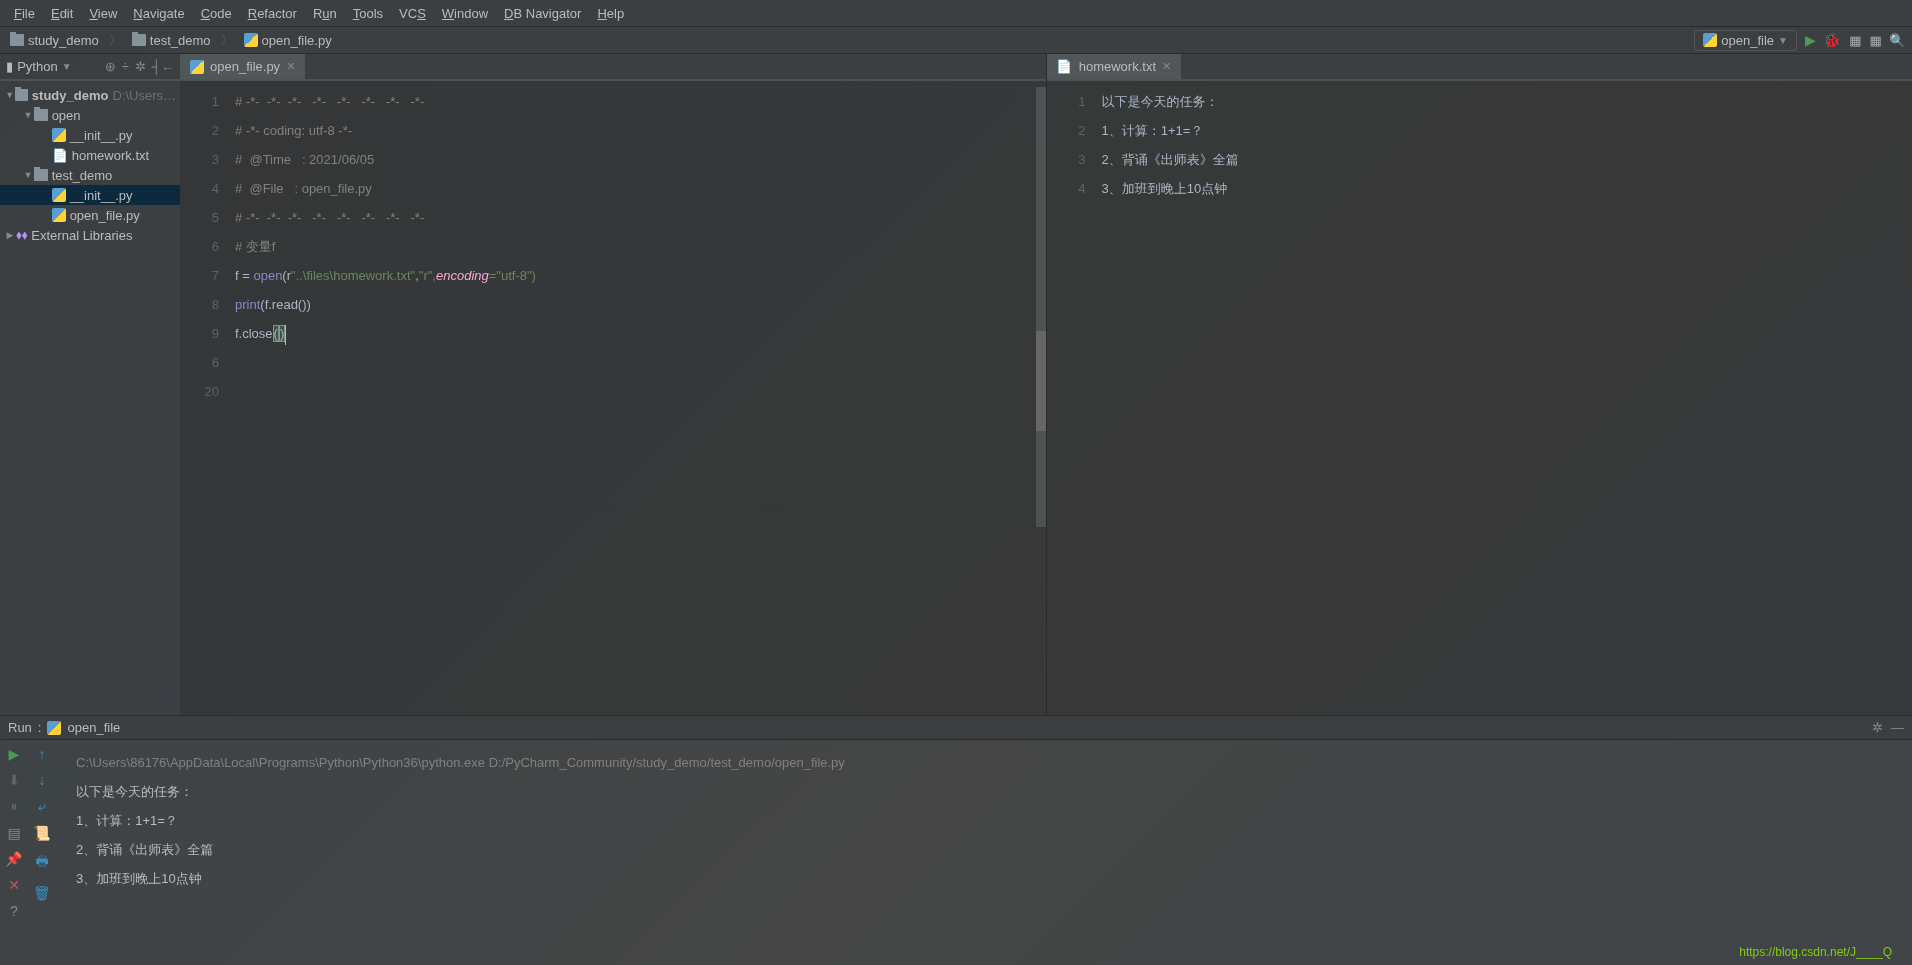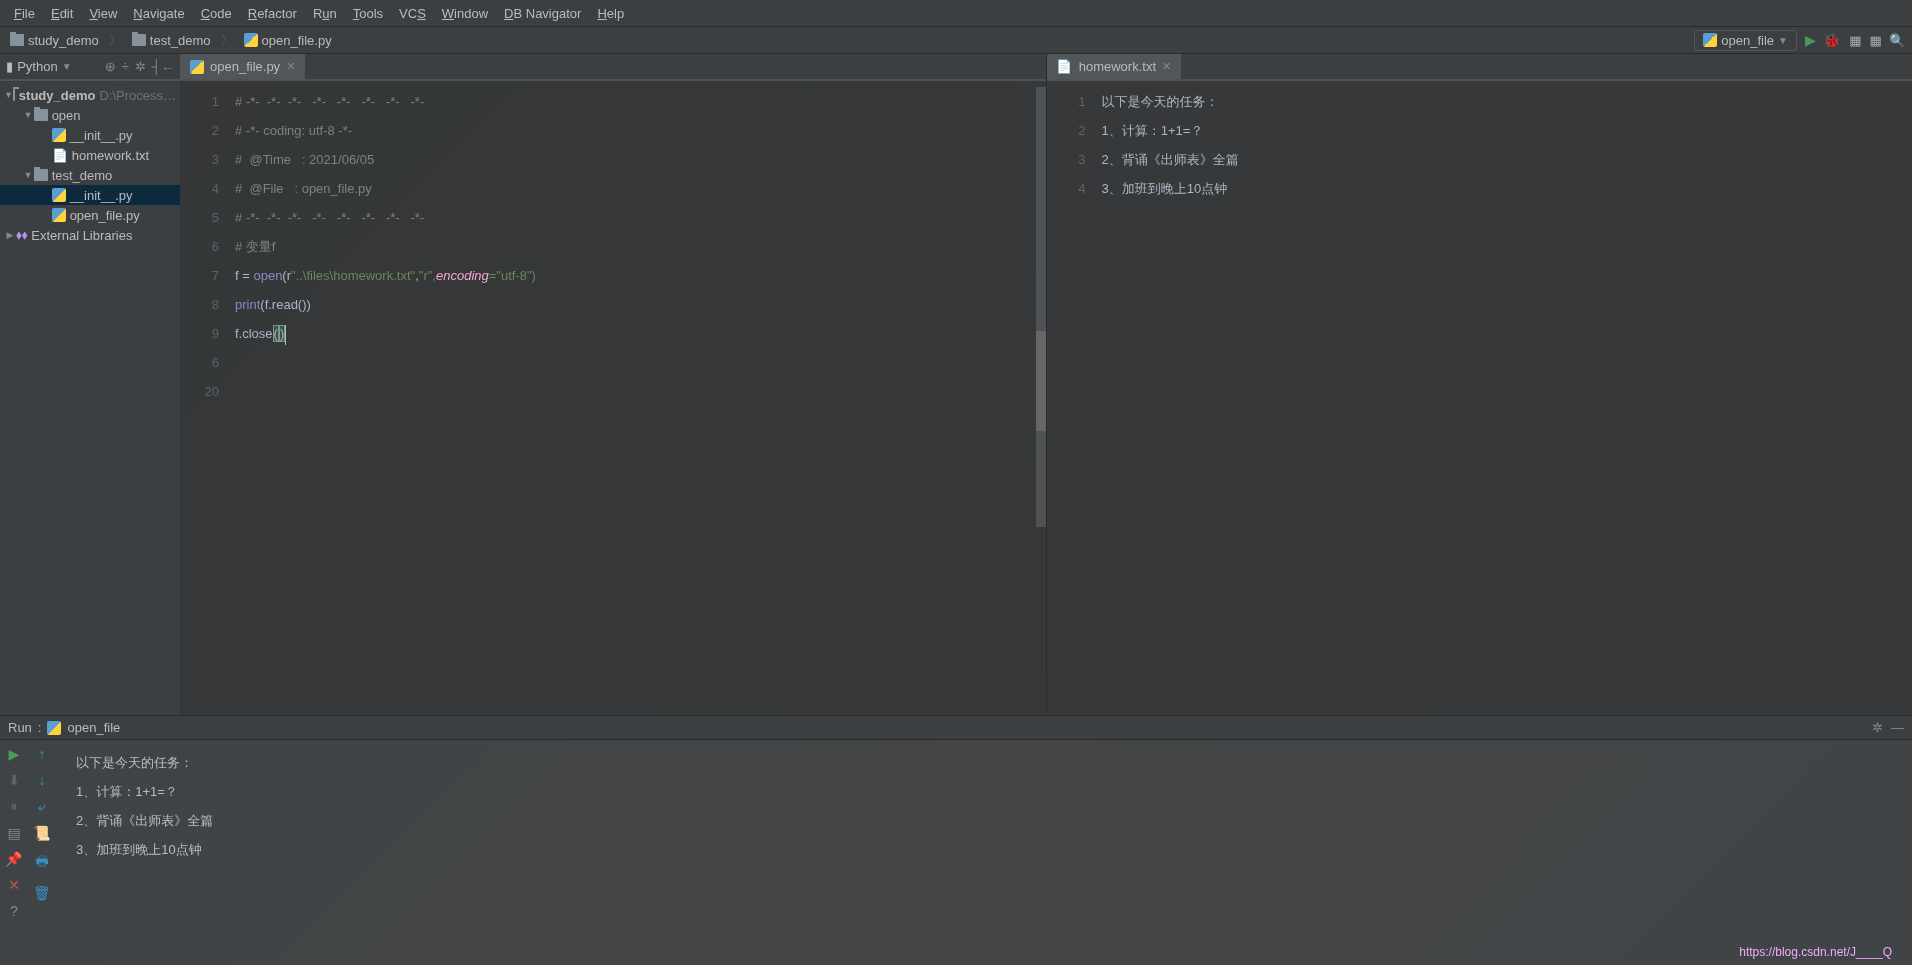--- a/index.html
+++ b/index.html
@@ -75,21 +75,21 @@
 .run-gutter { width: 56px; display: flex; flex-direction: column; align-items: center; padding: 6px 0; gap: 10px; }
 .rg { font-size: 14px; cursor: pointer; }
 .rg.green { color: #499c54; }
 .rg.blue { color: #3592c4; }
 .rg.red { color: #c75450; }
 .rg.gray { color: #888; }
 .rg.faded { opacity: 0.5; }
 .console { flex: 1; padding: 8px 20px; font-family: "Consolas","Monaco",monospace; font-size: 15px; line-height: 29px; color: #bbbbbb; white-space: pre; }
 .console .muted { color: #808080; }
 
-.watermark { position: absolute; bottom: 6px; right: 20px; color: #f0abfc; font-size: 12px; z-index: 5; }
+.watermark { position: absolute; bottom: 6px; right: 20px; color: #84cc16; font-size: 12px; z-index: 5; }
 </style>
 </head>
 <body>
 
 <div class="bg-image"></div>
 <div class="app">
 
   <div class="menubar">
     <div class="menubar-item"><span class="mn">F</span><span>ile</span></div>
     <div class="menubar-item"><span class="mn">E</span>dit</div>
@@ -147,21 +147,21 @@
         </div>
         <div class="sb-icons">
           <span>⊕</span>
           <span>÷</span>
           <span>✲</span>
           <span>┤←</span>
         </div>
       </div>
       <div class="tree">
         <div class="tree-row">
-          <span class="tree-arrow">▼</span><span class="folder-icon"></span>&nbsp;<b class="tree-label">study_demo</b><span class="tree-path">D:\Process…</span>
+          <span class="tree-arrow">▼</span><span class="folder-icon"></span>&nbsp;<b class="tree-label">study_demo</b><span class="tree-path">D:\Users…</span>
         </div>
         <div class="tree-row">
           <span class="tree-spacer" style="width:18px"></span><span class="tree-arrow">▼</span><span class="folder-icon"></span>&nbsp;<span class="tree-label">open</span>
         </div>
         <div class="tree-row">
           <span class="tree-spacer" style="width:48px"></span><span class="py-icon"></span>&nbsp;<span class="tree-label">__init__.py</span>
         </div>
         <div class="tree-row">
           <span class="tree-spacer" style="width:48px"></span><span>📄</span>&nbsp;<span class="tree-label">homework.txt</span>
         </div>
@@ -256,19 +256,19 @@
         <span class="rg gray">?</span>
       </div>
       <div class="run-gutter" style="width:28px">
         <span class="rg blue">↑</span>
         <span class="rg blue">↓</span>
         <span class="rg blue">⤶</span>
         <span class="rg blue">📜</span>
         <span class="rg blue">🖶</span>
         <span class="rg blue">🗑</span>
       </div>
-      <div class="console" id="console-out"><div>以下是今天的任务：</div><div>1、计算：1+1=？</div><div>2、背诵《出师表》全篇</div><div>3、加班到晚上10点钟</div><div>&nbsp;</div></div>
+      <div class="console" id="console-out"><div class="muted">C:\Users\86176\AppData\Local\Programs\Python\Python36\python.exe D:/PyCharm_Community/study_demo/test_demo/open_file.py</div><div>以下是今天的任务：</div><div>1、计算：1+1=？</div><div>2、背诵《出师表》全篇</div><div>3、加班到晚上10点钟</div><div>&nbsp;</div></div>
     </div>
   </div>
 
 </div>
 
 <div class="watermark">https://blog.csdn.net/J____Q</div>
 
 </body></html>

